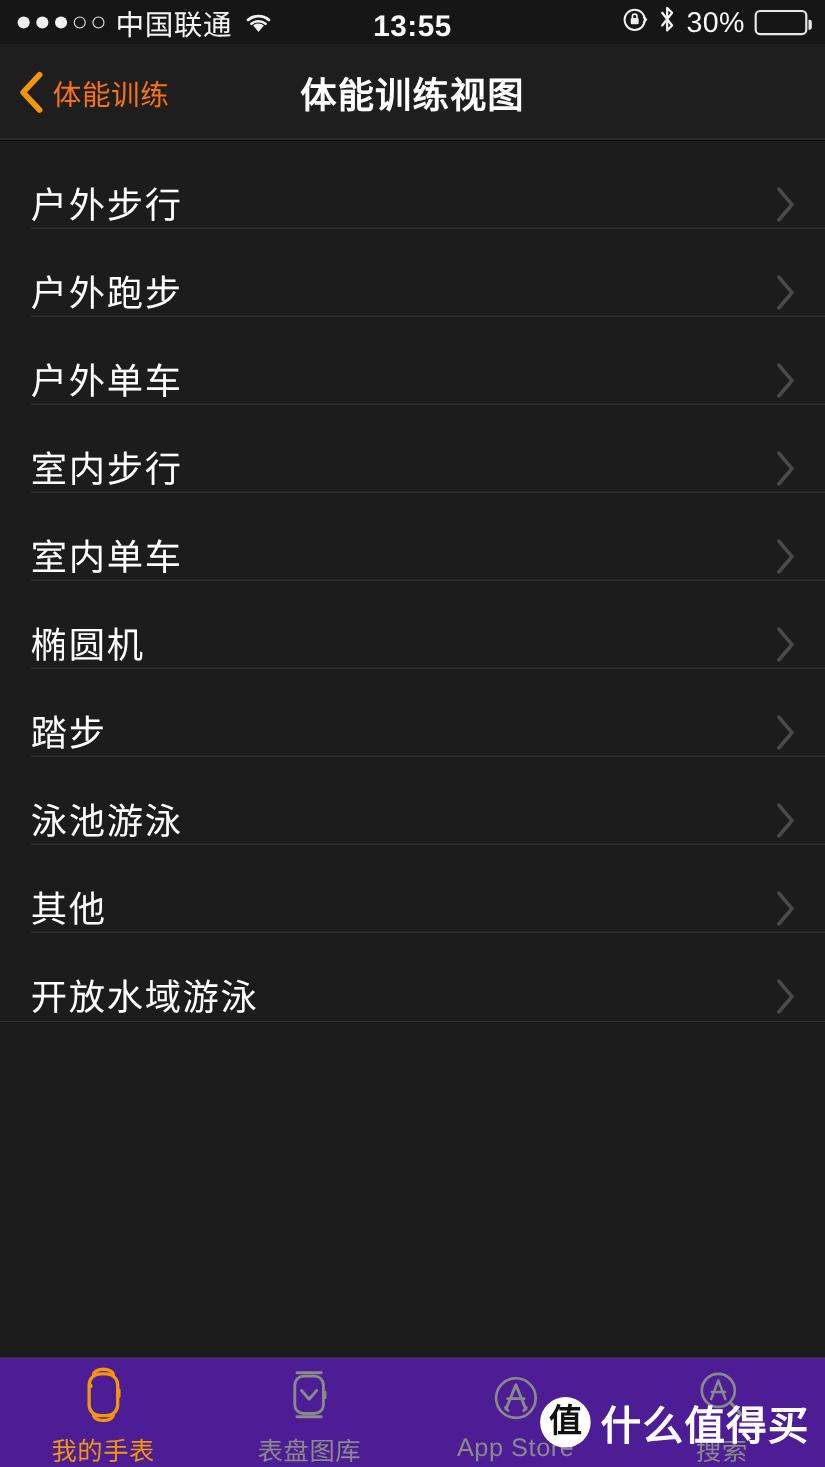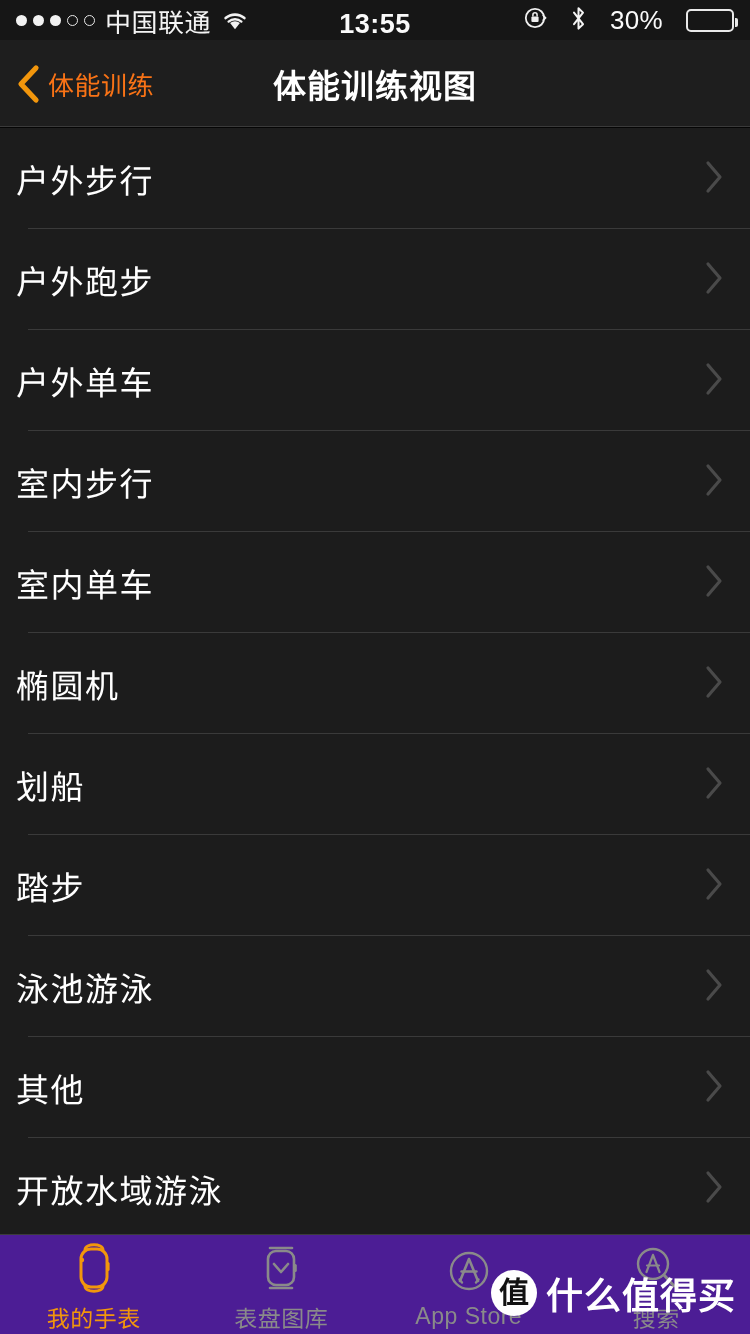--- a/index.html
+++ b/index.html
@@ -33,21 +33,21 @@
   .dot.hollow { background:transparent; border:1.6px solid #e8e8e8; }
   .carrier { color:#f4f4f4; font-size:26px; letter-spacing:0.5px; }
   .wifi-icon { width:28px; height:22px; display:block; }
   .sb-center {
     position:absolute; left:0; right:0; top:0; bottom:0;
     display:flex; align-items:flex-end; justify-content:center;
     pointer-events:none;
   }
   .clock { color:#fafafa; font-size:27px; font-weight:bold; letter-spacing:0.5px; }
   .sb-right {
-    margin-left:auto; display:flex; align-items:center; gap:23px;
+    margin-left:auto; display:flex; align-items:center; gap:9px;
   }
   .rot-icon { width:24px; height:24px; }
   .bt-icon { width:17px; height:25px; }
   .batt-pct { color:#fafafa; font-size:26px; letter-spacing:0.3px; }
   .battery {
     position:relative; width:48px; height:23px;
     border:2px solid #e9e9e9; border-radius:5px;
     padding:2px;
   }
   .battery::after {
@@ -84,23 +84,23 @@
     background:#1c1c1c;
     overflow:hidden;
     display:flex; flex-direction:column;
   }
   .list {
     background:#1c1c1c;
     border-bottom:1px solid #3a3a3a;
   }
   .row {
     position:relative;
-    height:101px;
-    display:flex; align-items:center;
-    padding-left:16px; padding-right:22px;
+    height:80px;
+    display:flex; align-items:flex-end;
+    padding-left:28px; padding-right:22px;
     cursor:pointer;
     background:#1c1c1c;
   }
   .row::after {
     content:""; position:absolute;
     left:28px; right:0; bottom:0;
     height:1px; background:#3a3a3a;
   }
   .row:last-child::after { display:none; }
   .row-label {
@@ -234,26 +234,20 @@
             </svg></span>
         </div>
         <div class="row">
           <span class="row-label">室内单车</span>
           <span><svg class="chev-right" viewBox="0 0 20 34">
               <path d="M4 3 L16 17 L4 31" stroke="#4a4a4a" stroke-width="3.2" fill="none" stroke-linecap="round" stroke-linejoin="round"></path>
             </svg></span>
         </div>
         <div class="row">
           <span class="row-label">椭圆机</span>
-          <span><svg class="chev-right" viewBox="0 0 20 34">
-              <path d="M4 3 L16 17 L4 31" stroke="#4a4a4a" stroke-width="3.2" fill="none" stroke-linecap="round" stroke-linejoin="round"></path>
-            </svg></span>
-        </div>
-        <div class="row">
-          <span class="row-label">划船</span>
           <span><svg class="chev-right" viewBox="0 0 20 34">
               <path d="M4 3 L16 17 L4 31" stroke="#4a4a4a" stroke-width="3.2" fill="none" stroke-linecap="round" stroke-linejoin="round"></path>
             </svg></span>
         </div>
         <div class="row">
           <span class="row-label">踏步</span>
           <span><svg class="chev-right" viewBox="0 0 20 34">
               <path d="M4 3 L16 17 L4 31" stroke="#4a4a4a" stroke-width="3.2" fill="none" stroke-linecap="round" stroke-linejoin="round"></path>
             </svg></span>
         </div>

